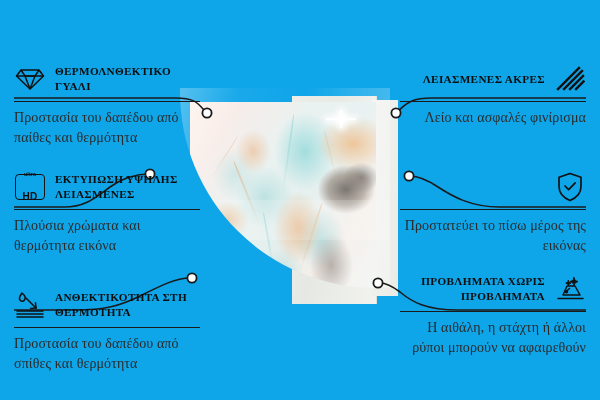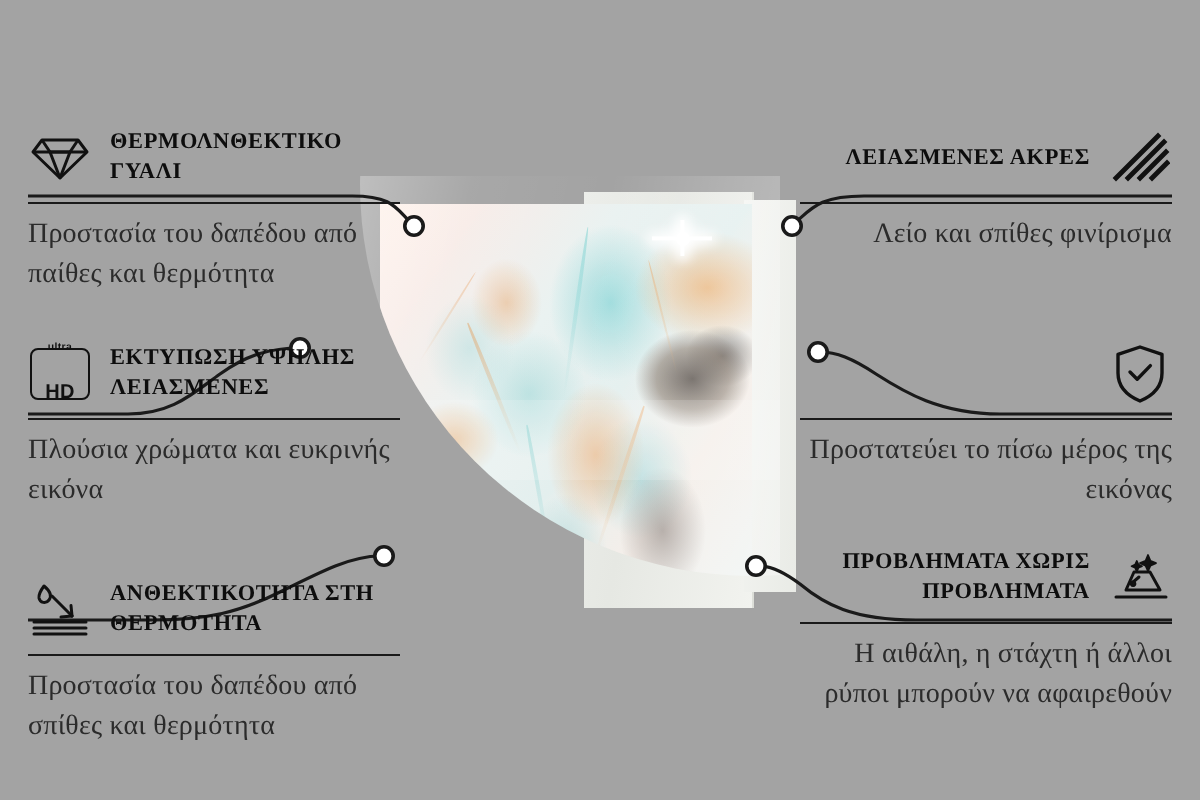--- a/index.html
+++ b/index.html
@@ -14,21 +14,21 @@
 
   body {
     font-family: "Liberation Serif", "DejaVu Serif", serif;
     position: relative;
   }
 
   #stage {
     position: relative;
     width: 600px;
     height: 400px;
-    background: #a3a3a3;
+    background: #0ea5e9;
     overflow: hidden;
   }
 
   
   #product-area {
     position: absolute;
     left: 180px;
     top: 88px;
     width: 235px;
     height: 230px;
@@ -303,21 +303,21 @@
     <div class="f-head">
       <span class="f-icon">
         <span class="hd-badge">
           <span class="u">ultra</span>
           <span class="h">HD</span>
         </span>
       </span>
       <span class="f-title">ΕΚΤΥΠΩΣΗ ΥΨΗΛΗΣ ΛΕΙΑΣΜΕΝΕΣ</span>
     </div>
     <div class="f-rule"></div>
-    <div class="f-desc">Πλούσια χρώματα και ευκρινής εικόνα</div>
+    <div class="f-desc">Πλούσια χρώματα και θερμότητα εικόνα</div>
   </div>
 
   <div class="feature left" style="top:288px">
     <div class="f-head">
       <span class="f-icon">
         <svg width="30" height="28" viewBox="0 0 30 28">
           <g stroke="#111" stroke-width="1.5" fill="none" stroke-linecap="round" stroke-linejoin="round">
             <path d="M7 2 C10 4.5 11 7 9.5 9 C8 11 5 10.5 4.5 8 C4.2 6 5.5 4 7 2 Z"></path>
             <path d="M11 7 L21 17"></path>
             <path d="M21 17 L15.5 17.5"></path>
@@ -342,21 +342,21 @@
             <path d="M3 23 L24 2"></path>
             <path d="M9 23 L27 5"></path>
             <path d="M15 23 L28 10"></path>
             <path d="M21 23 L28.5 15.5"></path>
           </g>
         </svg>
       </span>
       <span class="f-title">ΛΕΙΑΣΜΕΝΕΣ ΑΚΡΕΣ</span>
     </div>
     <div class="f-rule"></div>
-    <div class="f-desc">Λείο και σπίθες φινίρισμα</div>
+    <div class="f-desc">Λείο και ασφαλές φινίρισμα</div>
   </div>
 
   <div class="feature right" style="top:170px">
     <div class="f-head">
       <span class="f-icon">
         <svg width="26" height="30" viewBox="0 0 26 30">
           <g stroke="#111" stroke-width="1.7" fill="none" stroke-linecap="round" stroke-linejoin="round">
             <path d="M13 1.5 L24 5.2 V14.5 C24 21.5 19 26 13 28.5 C7 26 2 21.5 2 14.5 V5.2 Z"></path>
             <path d="M8 14 L11.6 17.6 L18.2 10.8"></path>
           </g>

